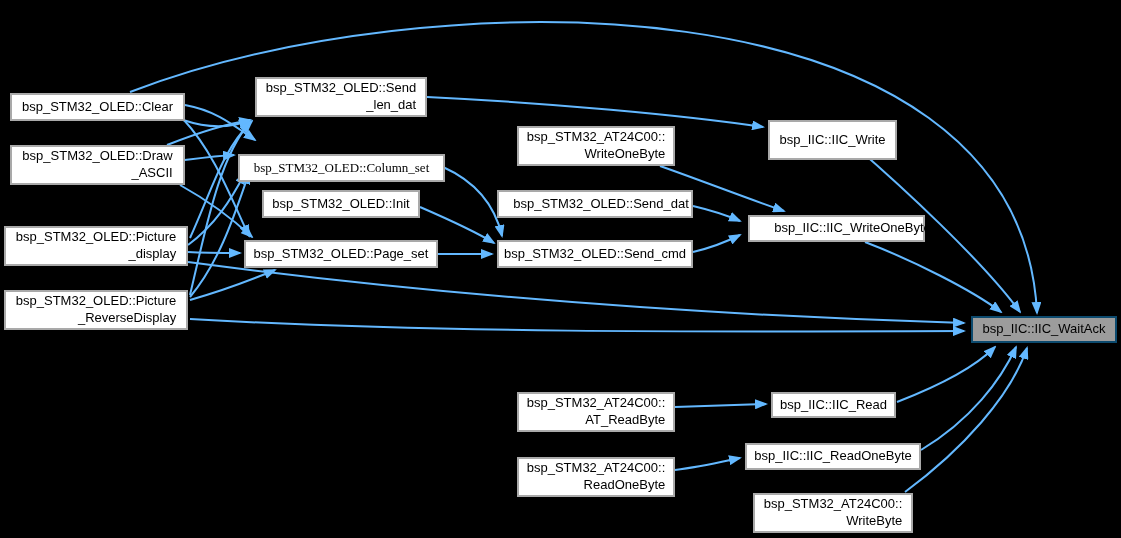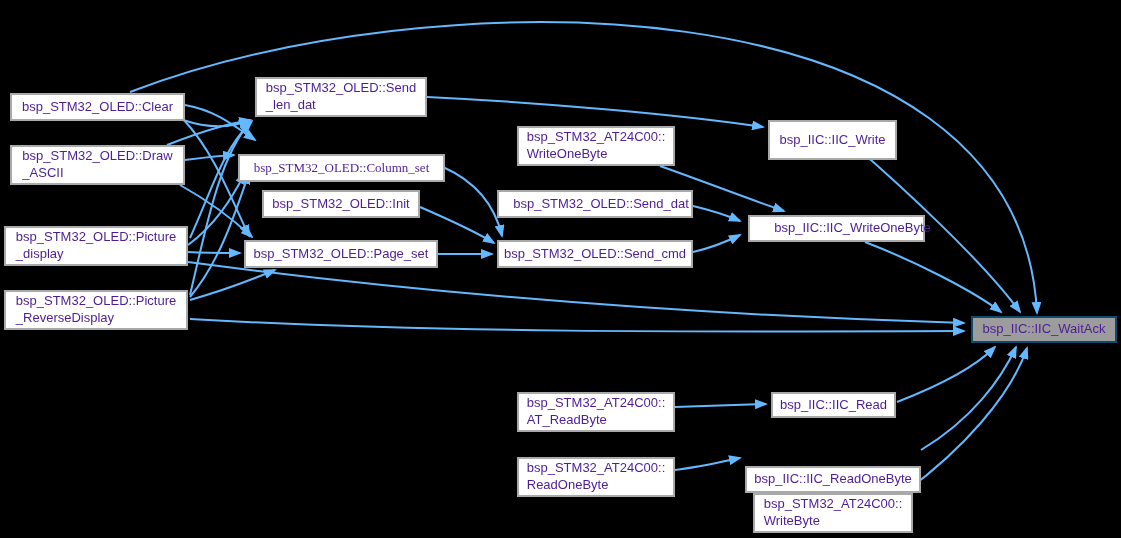--- a/index.html
+++ b/index.html
@@ -9,27 +9,27 @@
     background:#000;
     overflow:hidden;
     font-family:"Liberation Sans","DejaVu Sans",sans-serif;
   }
   #edge-layer{position:absolute;left:0;top:0;width:1121px;height:538px;}
   .node{
     position:absolute;
     box-sizing:border-box;
     background:#fff;
     border:2px solid #a9a9a9;
-    color:#4c1d95;
+    color:#000000;
     font-size:13px;
     line-height:1.3;
     display:flex;
     align-items:center;
     justify-content:center;
-    text-align:left;
+    text-align:right;
     white-space:pre-line;
     cursor:pointer;
   }
   .node.highlighted{
     background:#9c9c9c;
     border:2px solid #0c4a6e;
     cursor:default;
   }
 </style>
 </head>
@@ -92,17 +92,17 @@
       <div class="node" style="left: 497px; top: 190px; width: 196px; height: 28px; padding-left: 12px;"><span>bsp_STM32_OLED::Send_dat</span></div>
       <div class="node" style="left: 497px; top: 240px; width: 196px; height: 28px;"><span>bsp_STM32_OLED::Send_cmd</span></div>
       <div class="node" style="left: 768px; top: 120px; width: 129px; height: 40px;"><span>bsp_IIC::IIC_Write</span></div>
       <div class="node" style="left: 748px; top: 215px; width: 177px; height: 27px; padding-left: 32px;"><span>bsp_IIC::IIC_WriteOneByte</span></div>
       <div class="node highlighted" style="left: 971px; top: 316px; width: 146px; height: 27px;"><span>bsp_IIC::IIC_WaitAck</span></div>
       <div class="node" style="left: 517px; top: 392px; width: 158px; height: 40px;"><span>bsp_STM32_AT24C00::
 AT_ReadByte</span></div>
       <div class="node" style="left: 771px; top: 392px; width: 125px; height: 26px;"><span>bsp_IIC::IIC_Read</span></div>
       <div class="node" style="left: 517px; top: 457px; width: 158px; height: 40px;"><span>bsp_STM32_AT24C00::
 ReadOneByte</span></div>
-      <div class="node" style="left: 745px; top: 443px; width: 176px; height: 27px; margin-top: 23px;"><span>bsp_IIC::IIC_ReadOneByte</span></div>
+      <div class="node" style="left: 745px; top: 443px; width: 176px; height: 27px;"><span>bsp_IIC::IIC_ReadOneByte</span></div>
       <div class="node" style="left: 753px; top: 493px; width: 160px; height: 40px;"><span>bsp_STM32_AT24C00::
 WriteByte</span></div>
     </div>
 </div>
 
 </body></html>

